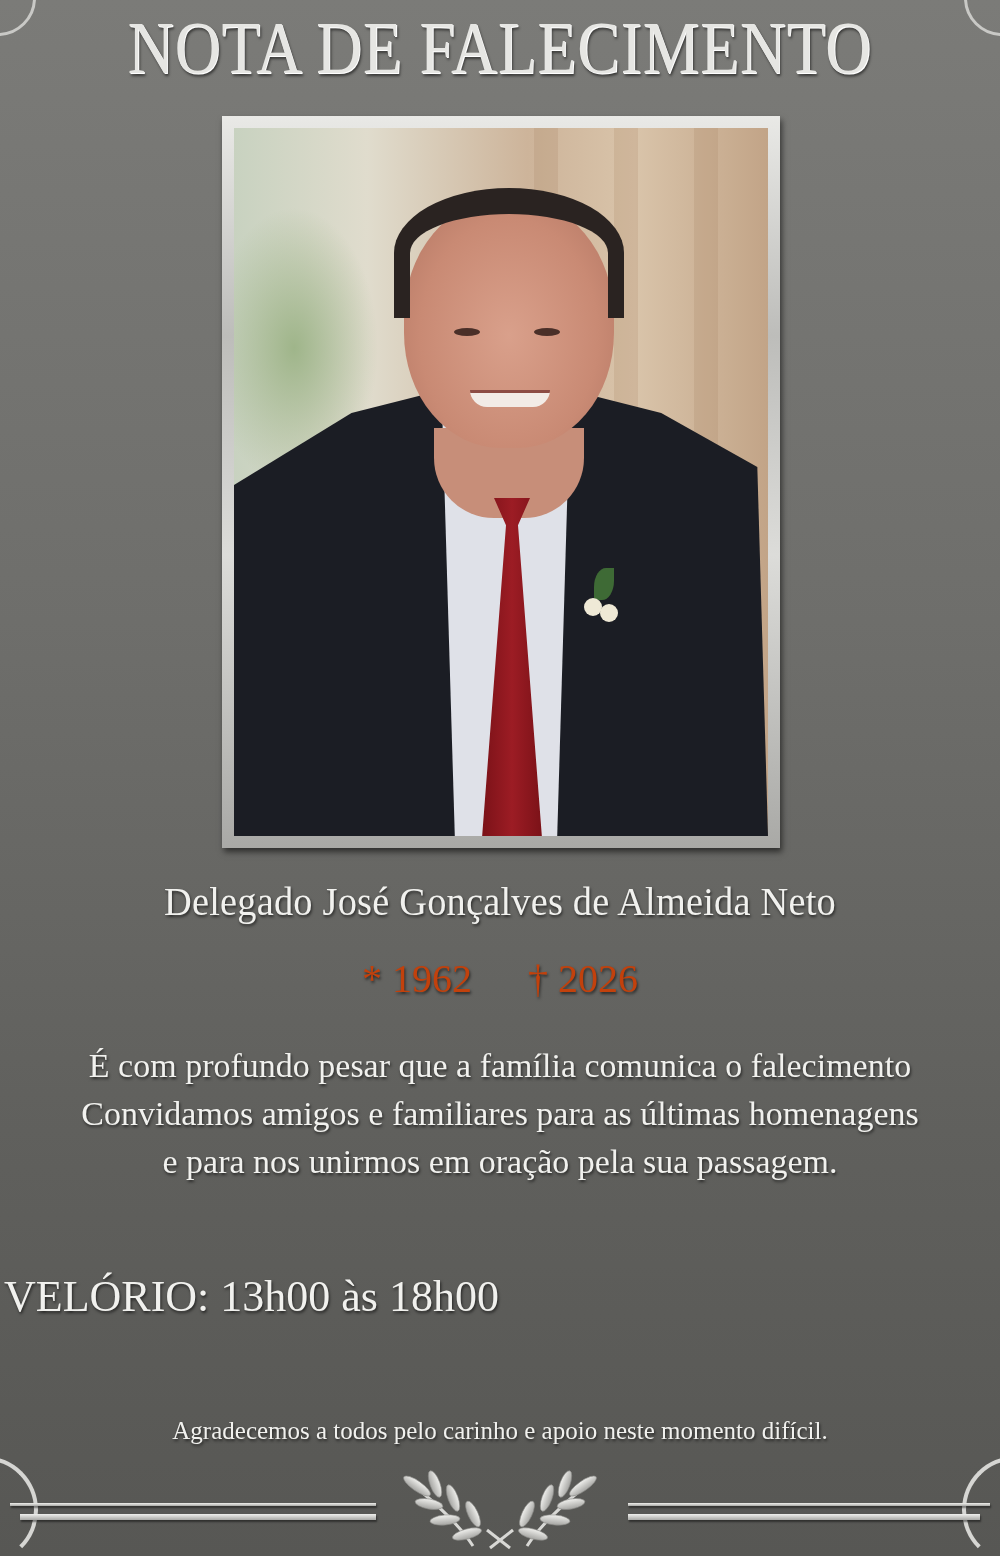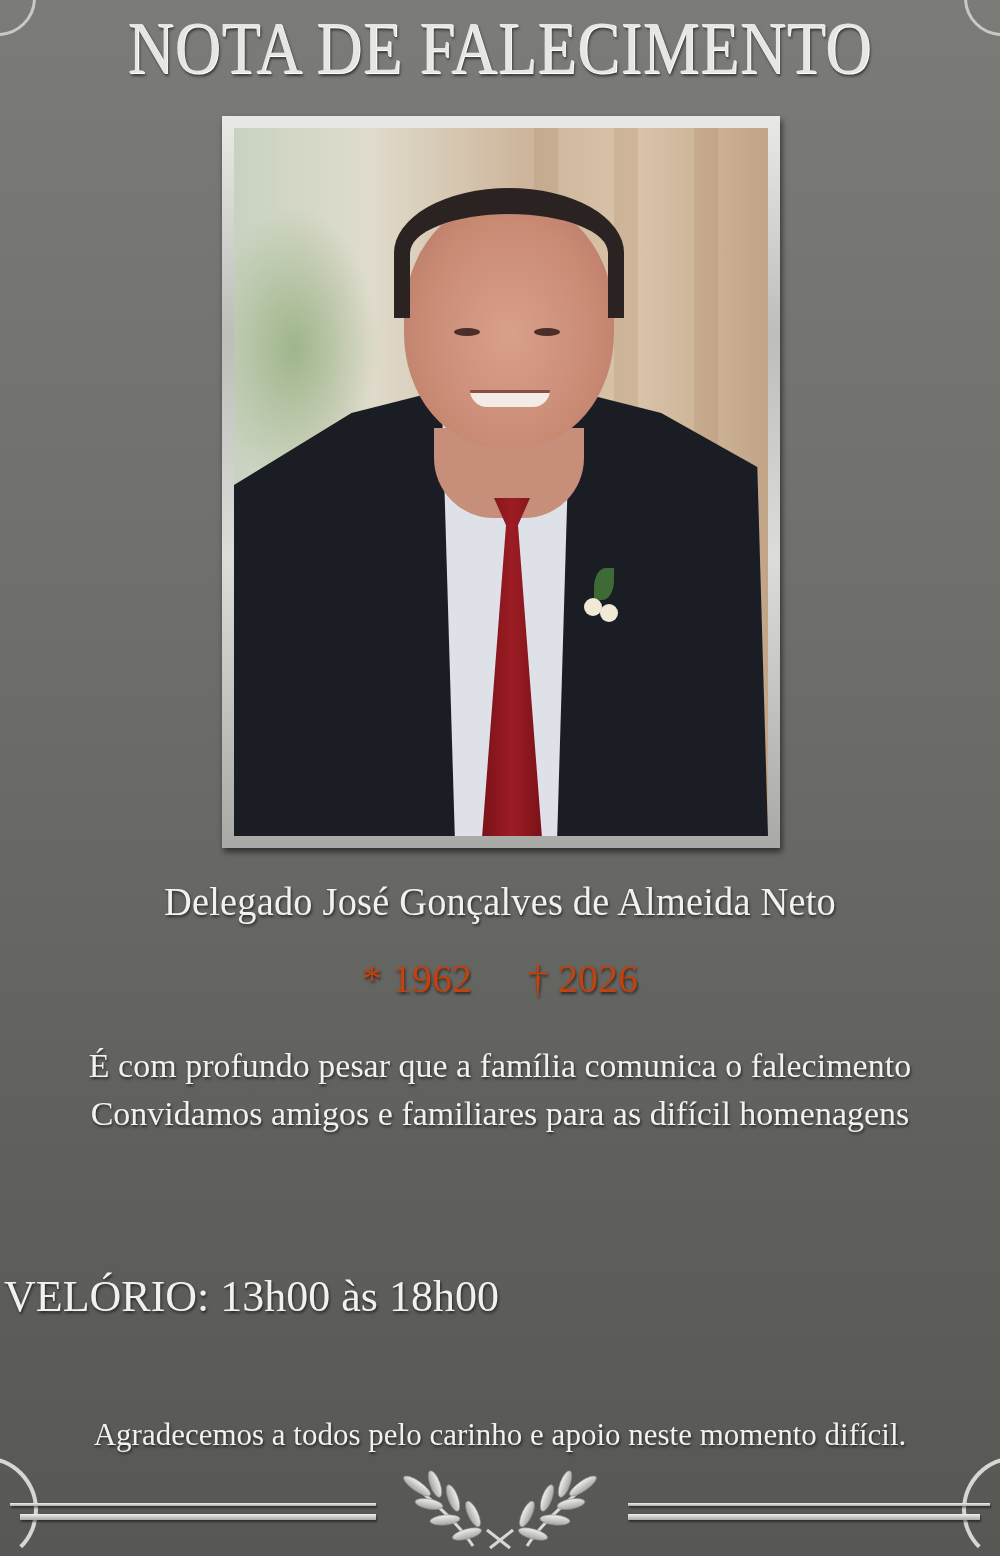--- a/index.html
+++ b/index.html
@@ -107,21 +107,21 @@
   .message div { white-space: nowrap; }
 
   .details {
     position: absolute; top: 1273px; left: 4px; width: 1000px; text-align: left;
     font-size: 44px; line-height: 48px; color: #f1f1ee;
     text-shadow: 1px 2px 3px rgba(0,0,0,0.6);
     font-family: "Liberation Serif", "DejaVu Serif", serif;
   }
   .thanks {
     position: absolute; top: 1417px; left: 0; width: 1000px; text-align: center;
-    font-size: 31px; color: #f1f1ee; white-space: nowrap;
+    font-size: 25px; color: #f1f1ee; white-space: nowrap;
     text-shadow: 1px 2px 3px rgba(0,0,0,0.6);
     font-family: "Liberation Serif", "DejaVu Serif", serif;
   }
 
   .rule {
     position: absolute; height: 4px;
     background: linear-gradient(180deg, #f0f0ed, #a9a9a6);
     box-shadow: 1px 2px 2px rgba(0,0,0,0.45);
   }
   .arc-left {
@@ -166,21 +166,22 @@
 </div>
 
 <div class="name">Delegado José Gonçalves de Almeida Neto</div>
 
 <div class="dates">
   <span>* 1962</span><span class="gap"></span><span>† 2026</span>
 </div>
 
 <div class="message">
   <div>É com profundo pesar que a família comunica o falecimento</div>
-  <div>Convidamos amigos e familiares para as difícil homenagens</div>
+  <div>Convidamos amigos e familiares para as últimas homenagens</div>
+  <div>e para nos unirmos em oração pela sua passagem.</div>
 </div>
 
 <div class="details">
   <div>VELÓRIO: 13h00 às 18h00</div>
 </div>
 
 <div class="thanks">Agradecemos a todos pelo carinho e apoio neste momento difícil.</div>
 
 <div class="arc-left"></div>
 <div class="arc-right"></div>

